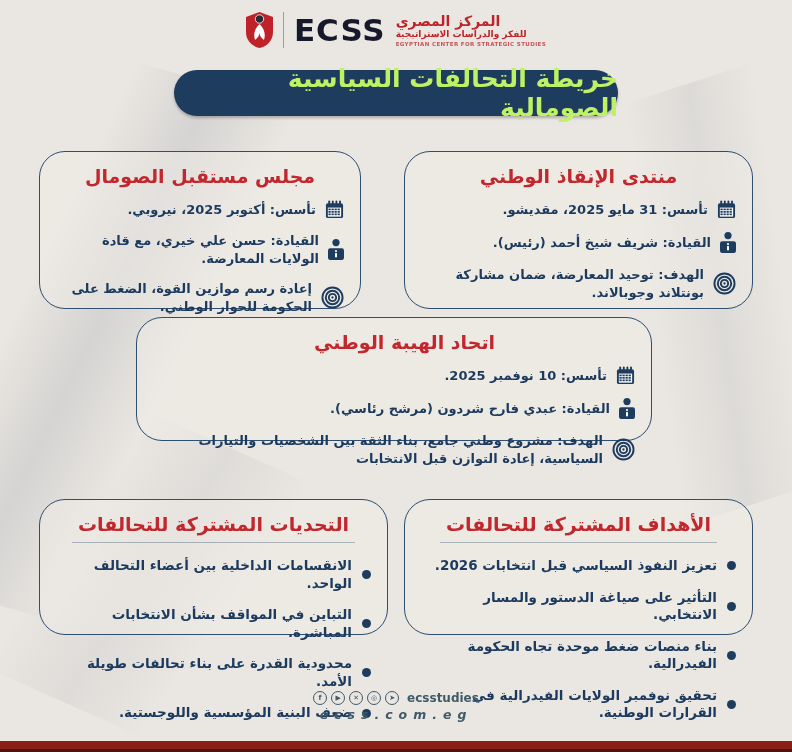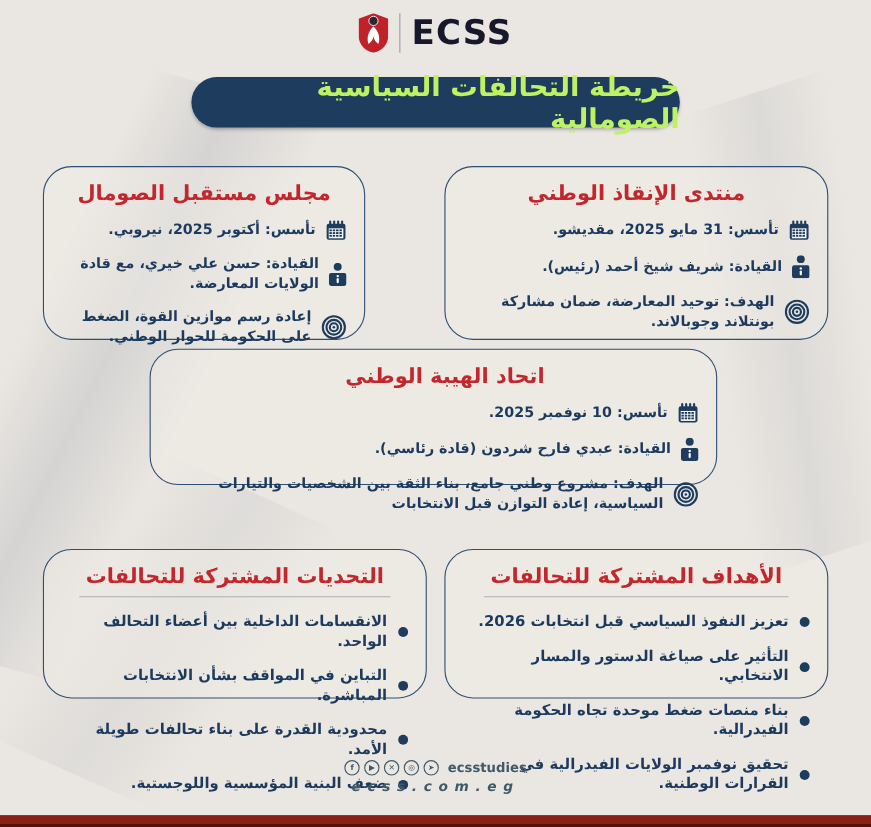--- a/index.html
+++ b/index.html
@@ -41,21 +41,21 @@
     position:absolute; border:1.6px solid #2e4e72; border-radius:26px;
     background:rgba(238,235,230,.55); direction:rtl;
     padding:11px 16px 8px; box-sizing:border-box;
   }
   .box .name{text-align:center; color:#c1272d; font-size:19px; font-weight:800; margin:2px 0 6px;}
   .name.underlined{border-bottom:1px solid rgba(70,95,125,.4); width:max-content; margin:2px auto 6px; padding:0 6px 7px;}
   .row{display:flex; align-items:center; gap:9px; margin-top:13px;}
   .row .txt{color:#1c3a5e; font-size:13px; font-weight:700; text-align:right; line-height:1.35;}
   .icon{flex:0 0 auto; display:flex; align-items:center; justify-content:center;}
 
-  .box-tl{left:39px;  top:151px; width:293px; height:158px;}
+  .box-tl{left:39px;  top:151px; width:322px; height:158px;}
   .box-tr{left:404px; top:151px; width:349px; height:158px;}
   .box-mid{left:136px; top:317px; width:516px; height:124px;padding-left:37px;}
   .box-bl{left:39px;  top:499px; width:349px; height:136px;}
   .box-br{left:404px; top:499px; width:349px; height:136px;}
 
   .b-row{display:flex; align-items:center; gap:10px; margin-top:14px;}
   .dot{width:9px; height:9px; border-radius:50%; background:#1d3c5e; flex:0 0 auto;}
   .b-row .txt{color:#1c3a5e; font-size:13.5px; font-weight:700; text-align:right; line-height:1.3;}
 
   
@@ -79,20 +79,25 @@
 
   <div class="logo">
     <svg class="shield" viewBox="0 0 27 36">
       <path d="M13.5 0 L27 5 V20 C27 29 20.5 34.5 13.5 36 C6.5 34.5 0 29 0 20 V5 Z" fill="#bf2228"></path>
       <circle cx="13.5" cy="7" r="4.2" fill="#2a2a33"></circle>
       <circle cx="13.5" cy="7" r="4.2" fill="none" stroke="#fff" stroke-width="0.8"></circle>
       <path d="M13.5 12 C9 16 7 22 9 28 C11 26 13 25 13.5 21 C14 25 16 26 18 28 C20 22 18 16 13.5 12 Z" fill="#fff"></path>
     </svg>
     <div class="bar"></div>
     <div class="ecss">ECSS</div>
+    <div class="ar">
+      <span class="l1">المركز المصري</span>
+      <span class="l2">للفكر والدراسات الاستراتيجية</span>
+      <span class="l3">EGYPTIAN CENTER FOR STRATEGIC STUDIES</span>
+    </div>
   </div>
 
   <div class="banner">
     <span>خريطة التحالفات السياسية الصومالية</span>
   </div>
 
   <div class="box box-tr">
     <div class="name">منتدى الإنقاذ الوطني</div>
     <div class="row">
       <span class="icon">
@@ -235,21 +240,21 @@
     </div>
     <div class="row">
       <span class="icon">
         <svg width="16" height="21" viewBox="0 0 16 21">
             <circle cx="8" cy="3.6" r="3.6" fill="#1d3c5e"></circle>
             <path d="M2.2 9.2 h11.6 a2.2 2.2 0 0 1 2.2 2.2 V18.8 a2.2 2.2 0 0 1 -2.2 2.2 H2.2 A2.2 2.2 0 0 1 0 18.8 V11.4 A2.2 2.2 0 0 1 2.2 9.2 Z" fill="#1d3c5e"></path>
             <circle cx="8" cy="12" r="1.1" fill="#fff"></circle>
             <rect x="7" y="13.8" width="2" height="4.6" rx="1" fill="#fff"></rect>
           </svg>
       </span>
-      <span class="txt">القيادة: عبدي فارح شردون (قادة رئاسي).</span>
+      <span class="txt">القيادة: عبدي فارح شردون (مرشح رئاسي).</span>
     </div>
     <div class="row">
       <span class="icon">
         <svg width="23" height="23" viewBox="0 0 24 24" fill="none" stroke="#1d3c5e">
             <circle cx="12" cy="12" r="10.5" stroke-width="2"></circle>
             <circle cx="12" cy="12" r="7" stroke-width="2"></circle>
             <circle cx="12" cy="12" r="3.8" stroke-width="2"></circle>
             <circle cx="12" cy="12" r="1.2" fill="#1d3c5e" stroke="none"></circle>
           </svg>
       </span>

